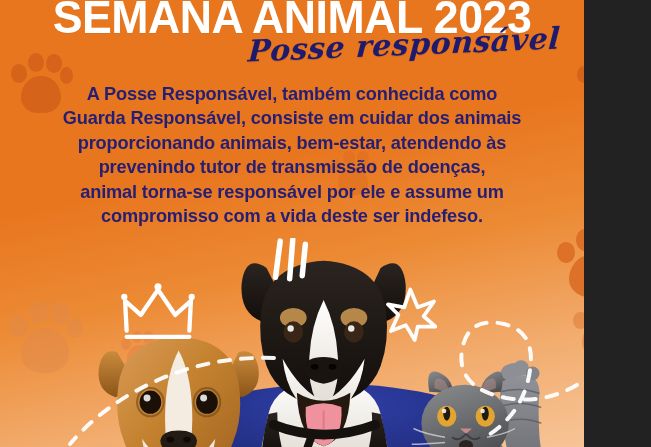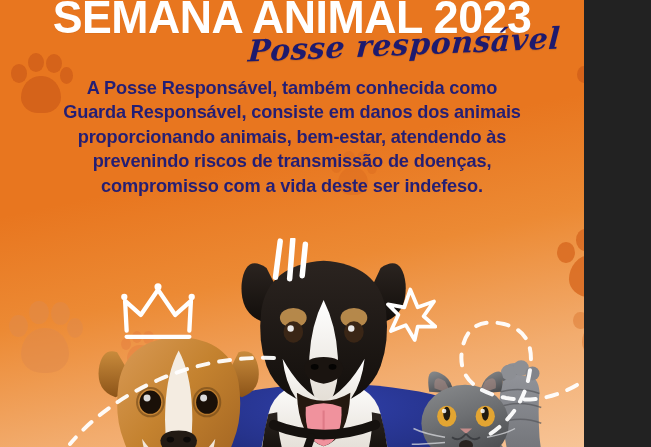--- a/index.html
+++ b/index.html
@@ -78,21 +78,21 @@
     white-space: nowrap;
     z-index: 5;
     text-shadow: 0 1px 1px rgba(0,0,0,.10);
   }
 
   
   .body-copy {
     position: absolute;
     left: 26px;
     right: 26px;
-    top: 76px;
+    top: 82px;
     text-align: center;
     color: #241E74;
     font-weight: bold;
     font-size: 18.2px;
     line-height: 24.4px;
     letter-spacing: -0.15px;
     z-index: 4;
   }
   .body-copy p { margin: 0; }
 
@@ -178,23 +178,24 @@
       <span class="pad t3"></span>
       <span class="pad t4"></span>
   </div>
 
   <div class="headline">SEMANA ANIMAL 2023</div>
 
   <div class="script">Posse responsável</div>
 
   <div class="body-copy">
     <p>A Posse Responsável, também conhecida como</p>
-    <p>Guarda Responsável, consiste em danos dos animais</p>
+    <p>Guarda Responsável, consiste em cuidar dos animais</p>
     <p>proporcionando animais, bem-estar, atendendo às</p>
-    <p>prevenindo riscos de transmissão de doenças,</p>
+    <p>prevenindo tutor de transmissão de doenças,</p>
+    <p>animal torna-se responsável por ele e assume um</p>
     <p>compromisso com a vida deste ser indefeso.</p>
   </div>
 
   <div class="animals">
 
     <div class="blue-cushion"></div>
 
     <svg viewBox="0 0 210 220" style="position:absolute;left:92px;top:78px;width:175px;height:183px;z-index:3">
       <defs>
         <linearGradient id="tanFur" x1="0" y1="0" x2="1" y2="1">

